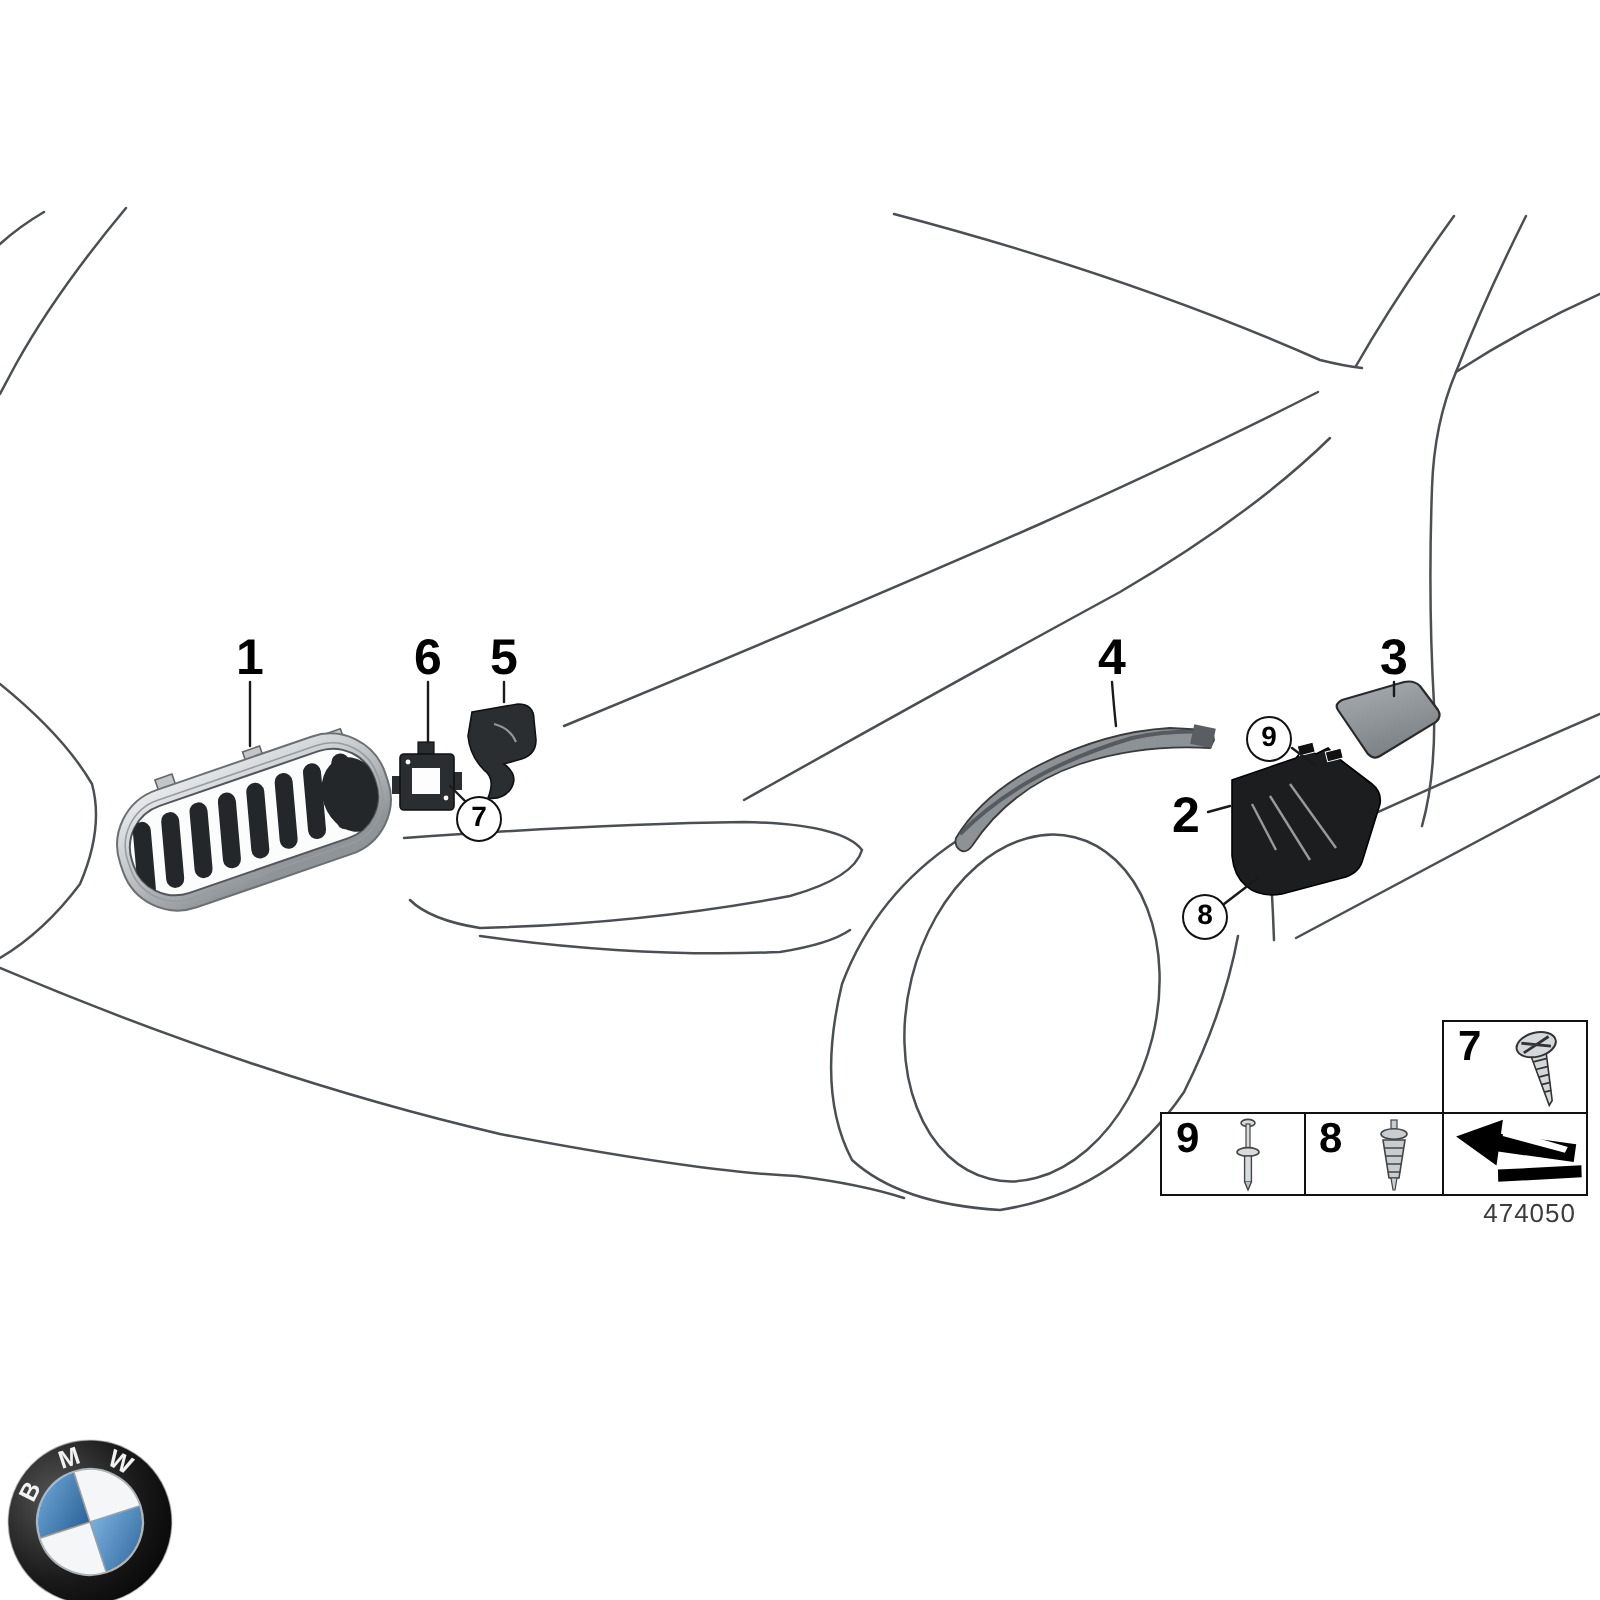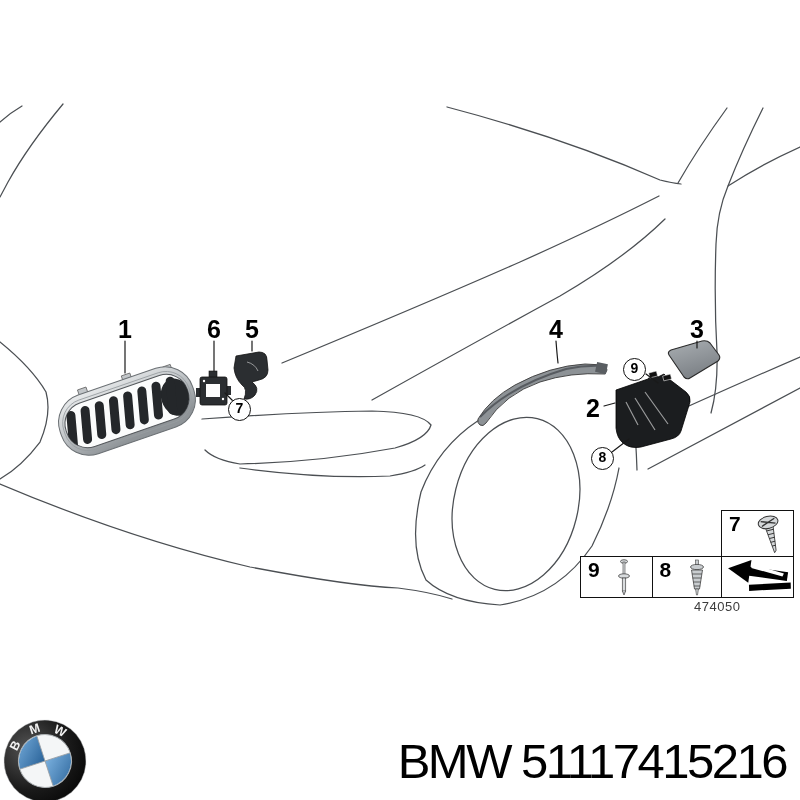--- a/index.html
+++ b/index.html
@@ -7,21 +7,21 @@
          font-family:"Liberation Sans",sans-serif;}
   .art{position:absolute;left:0;top:0;}
   .callout{position:absolute;transform:translateX(-50%);font-weight:700;font-size:25px;
            color:#000;line-height:1;white-space:nowrap;}
   .circled{position:absolute;width:23px;height:23px;border:1.7px solid #111;border-radius:50%;
            box-sizing:border-box;font-weight:700;font-size:14px;line-height:19px;text-align:center;
            color:#000;background:#fff;}
   .lg-cell{position:absolute;border:1.5px solid #111;box-sizing:border-box;background:#fff;}
   .lg-num{position:absolute;left:7px;top:2px;font-weight:700;font-size:21px;color:#000;line-height:1;}
   .lg-icon{position:absolute;}
-  .code{position:absolute;left:694px;top:599px;width:94px;font-size:13px;
+  .code{position:absolute;left:694px;top:599px;width:94px;text-align:right;font-size:13px;
         color:#3c3c3c;letter-spacing:.5px;}
   .footer-text{position:absolute;right:14px;top:737px;font-size:49px;letter-spacing:-2.5px;
         color:#000;line-height:1;white-space:nowrap;}
 </style>
 </head>
 <body>
 
 <div class="stage">
 
   <svg class="art" width="800" height="800" viewBox="0 0 800 800">
@@ -198,15 +198,14 @@
       <g transform="rotate(8 35 20)">
         <rect x="24" y="10" width="40" height="9" fill="#000"></rect>
         <polygon points="26,3 26,26 4,14.5" fill="#000"></polygon>
         <polygon points="27,28 68,20 69,26 28,34" fill="#000"></polygon>
         <polygon points="27,7 60,12 59,15 27,11" fill="#fff"></polygon>
       </g>
     </svg>
   </div>
   <div class="code">474050</div>
 
-  <div class="footer-text">BMW 51117415216</div>
 
 </div>
 
 </body></html>

